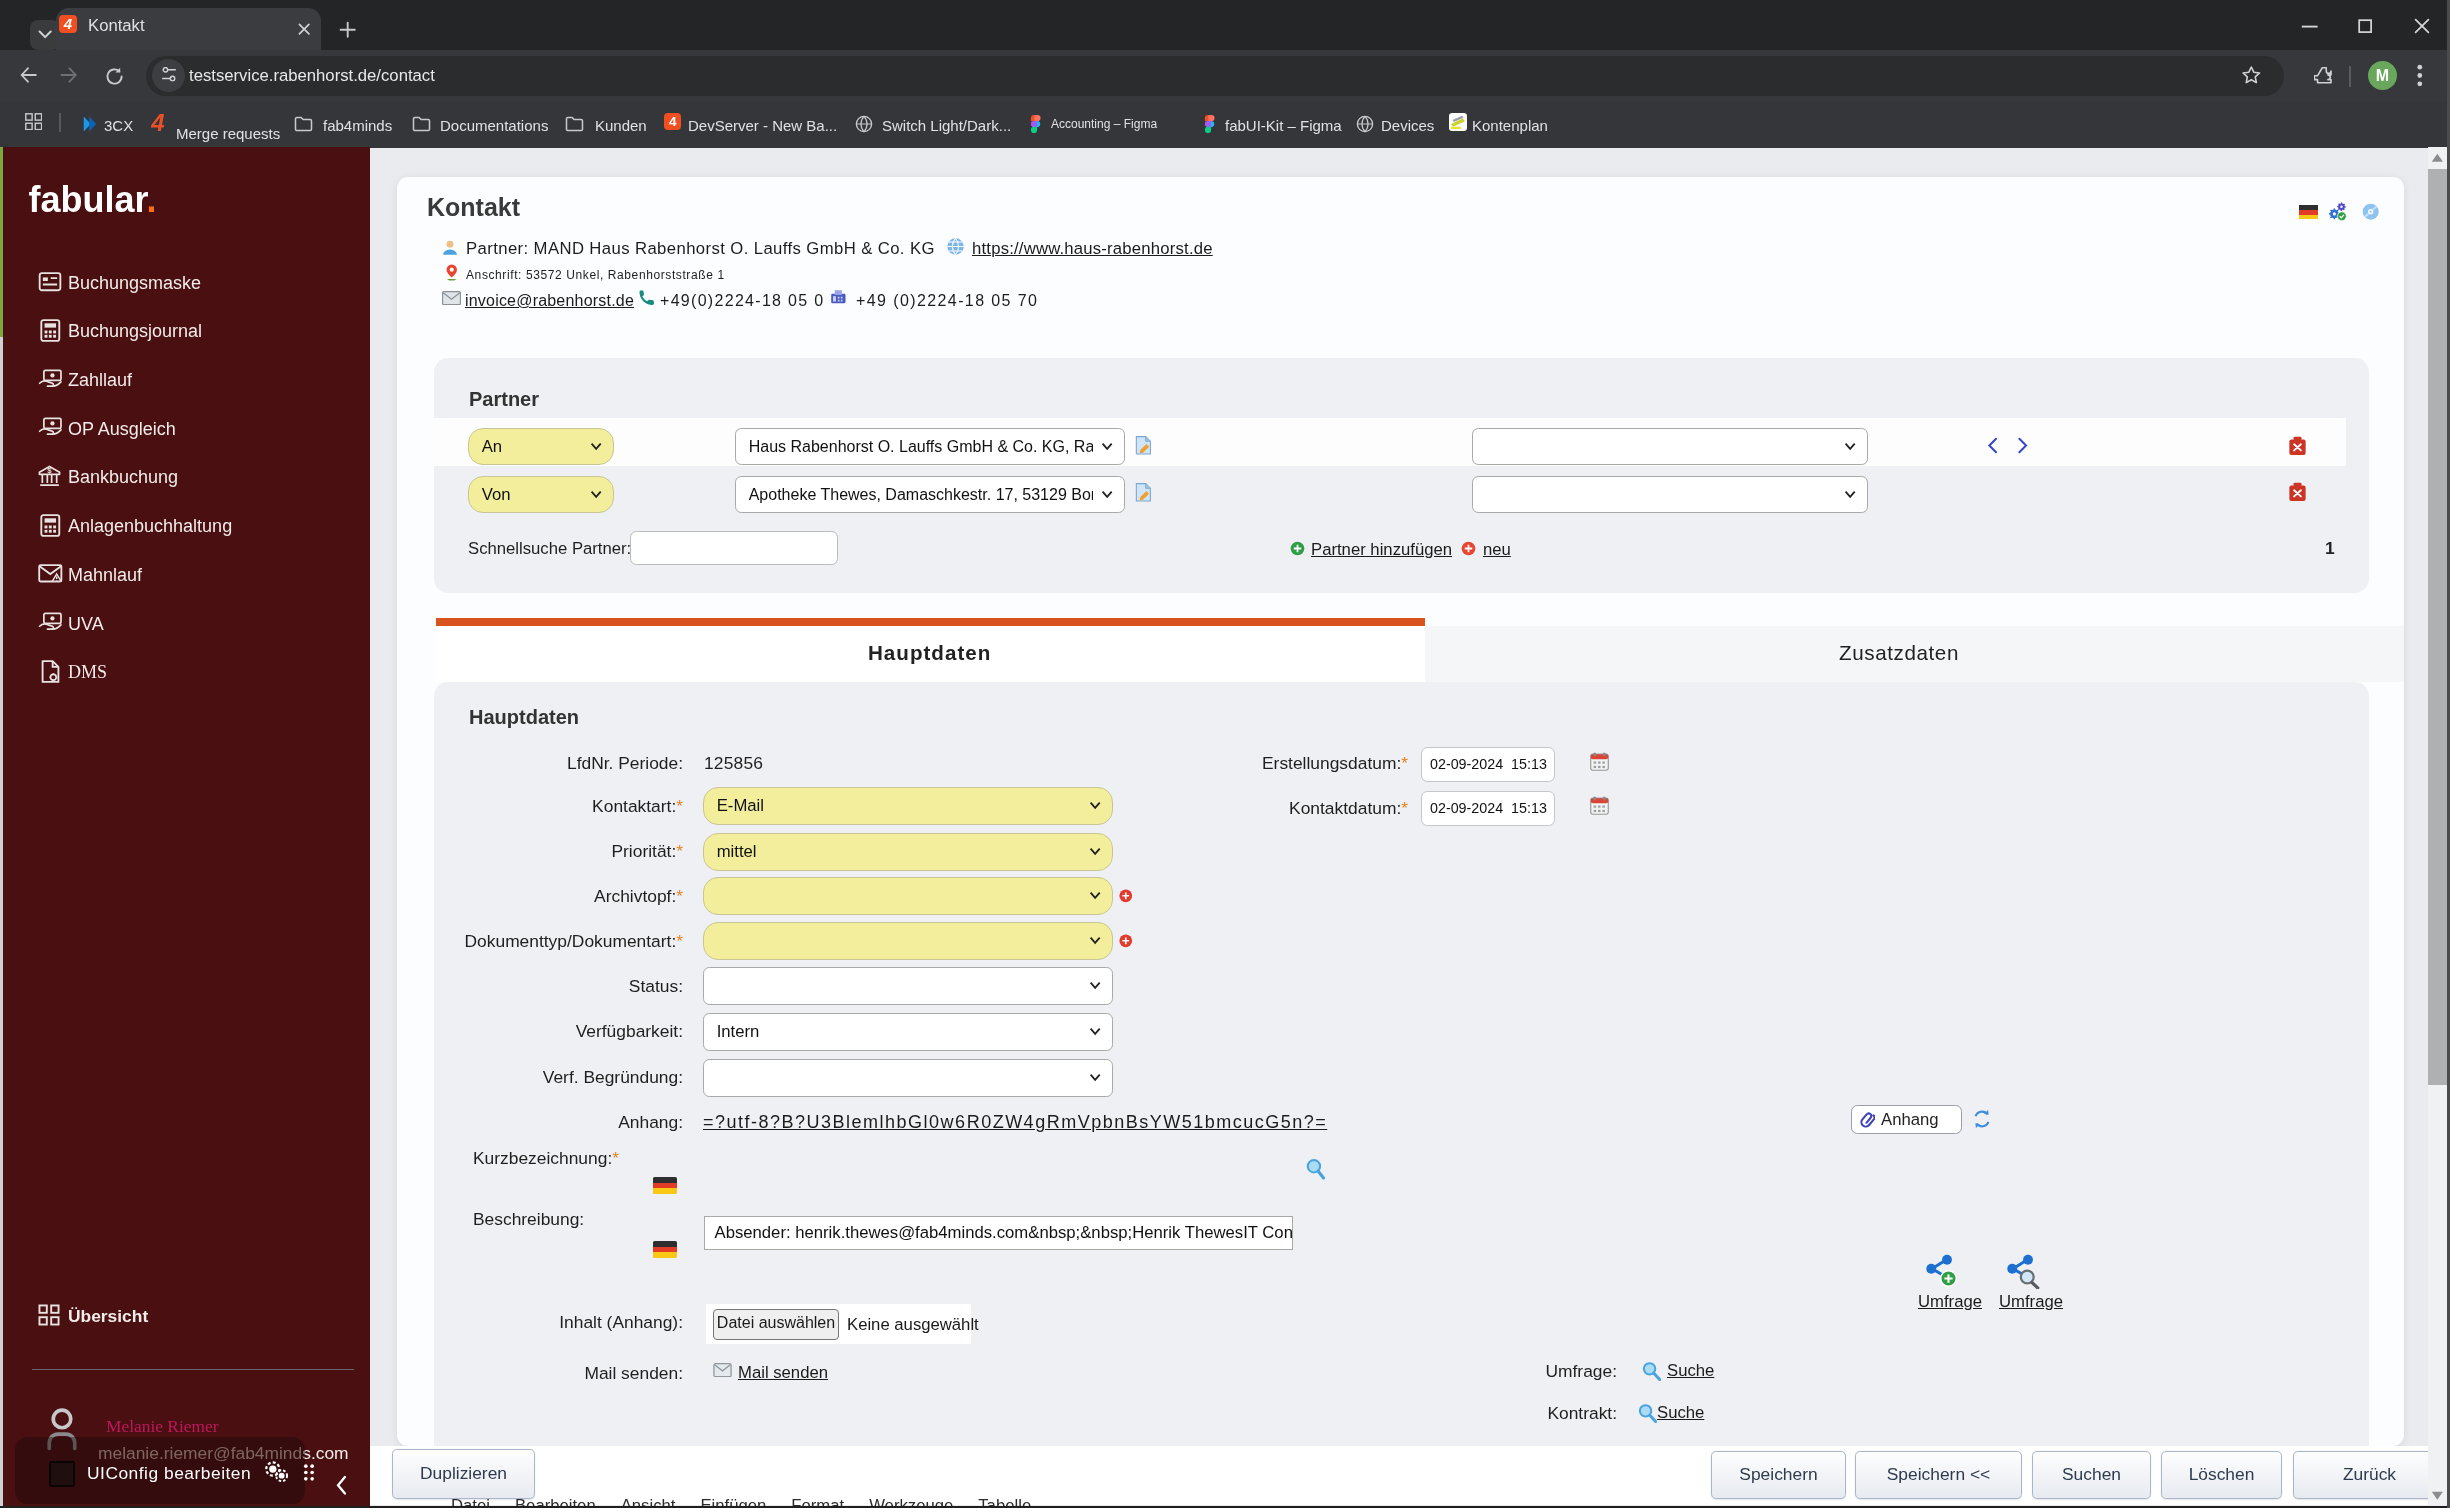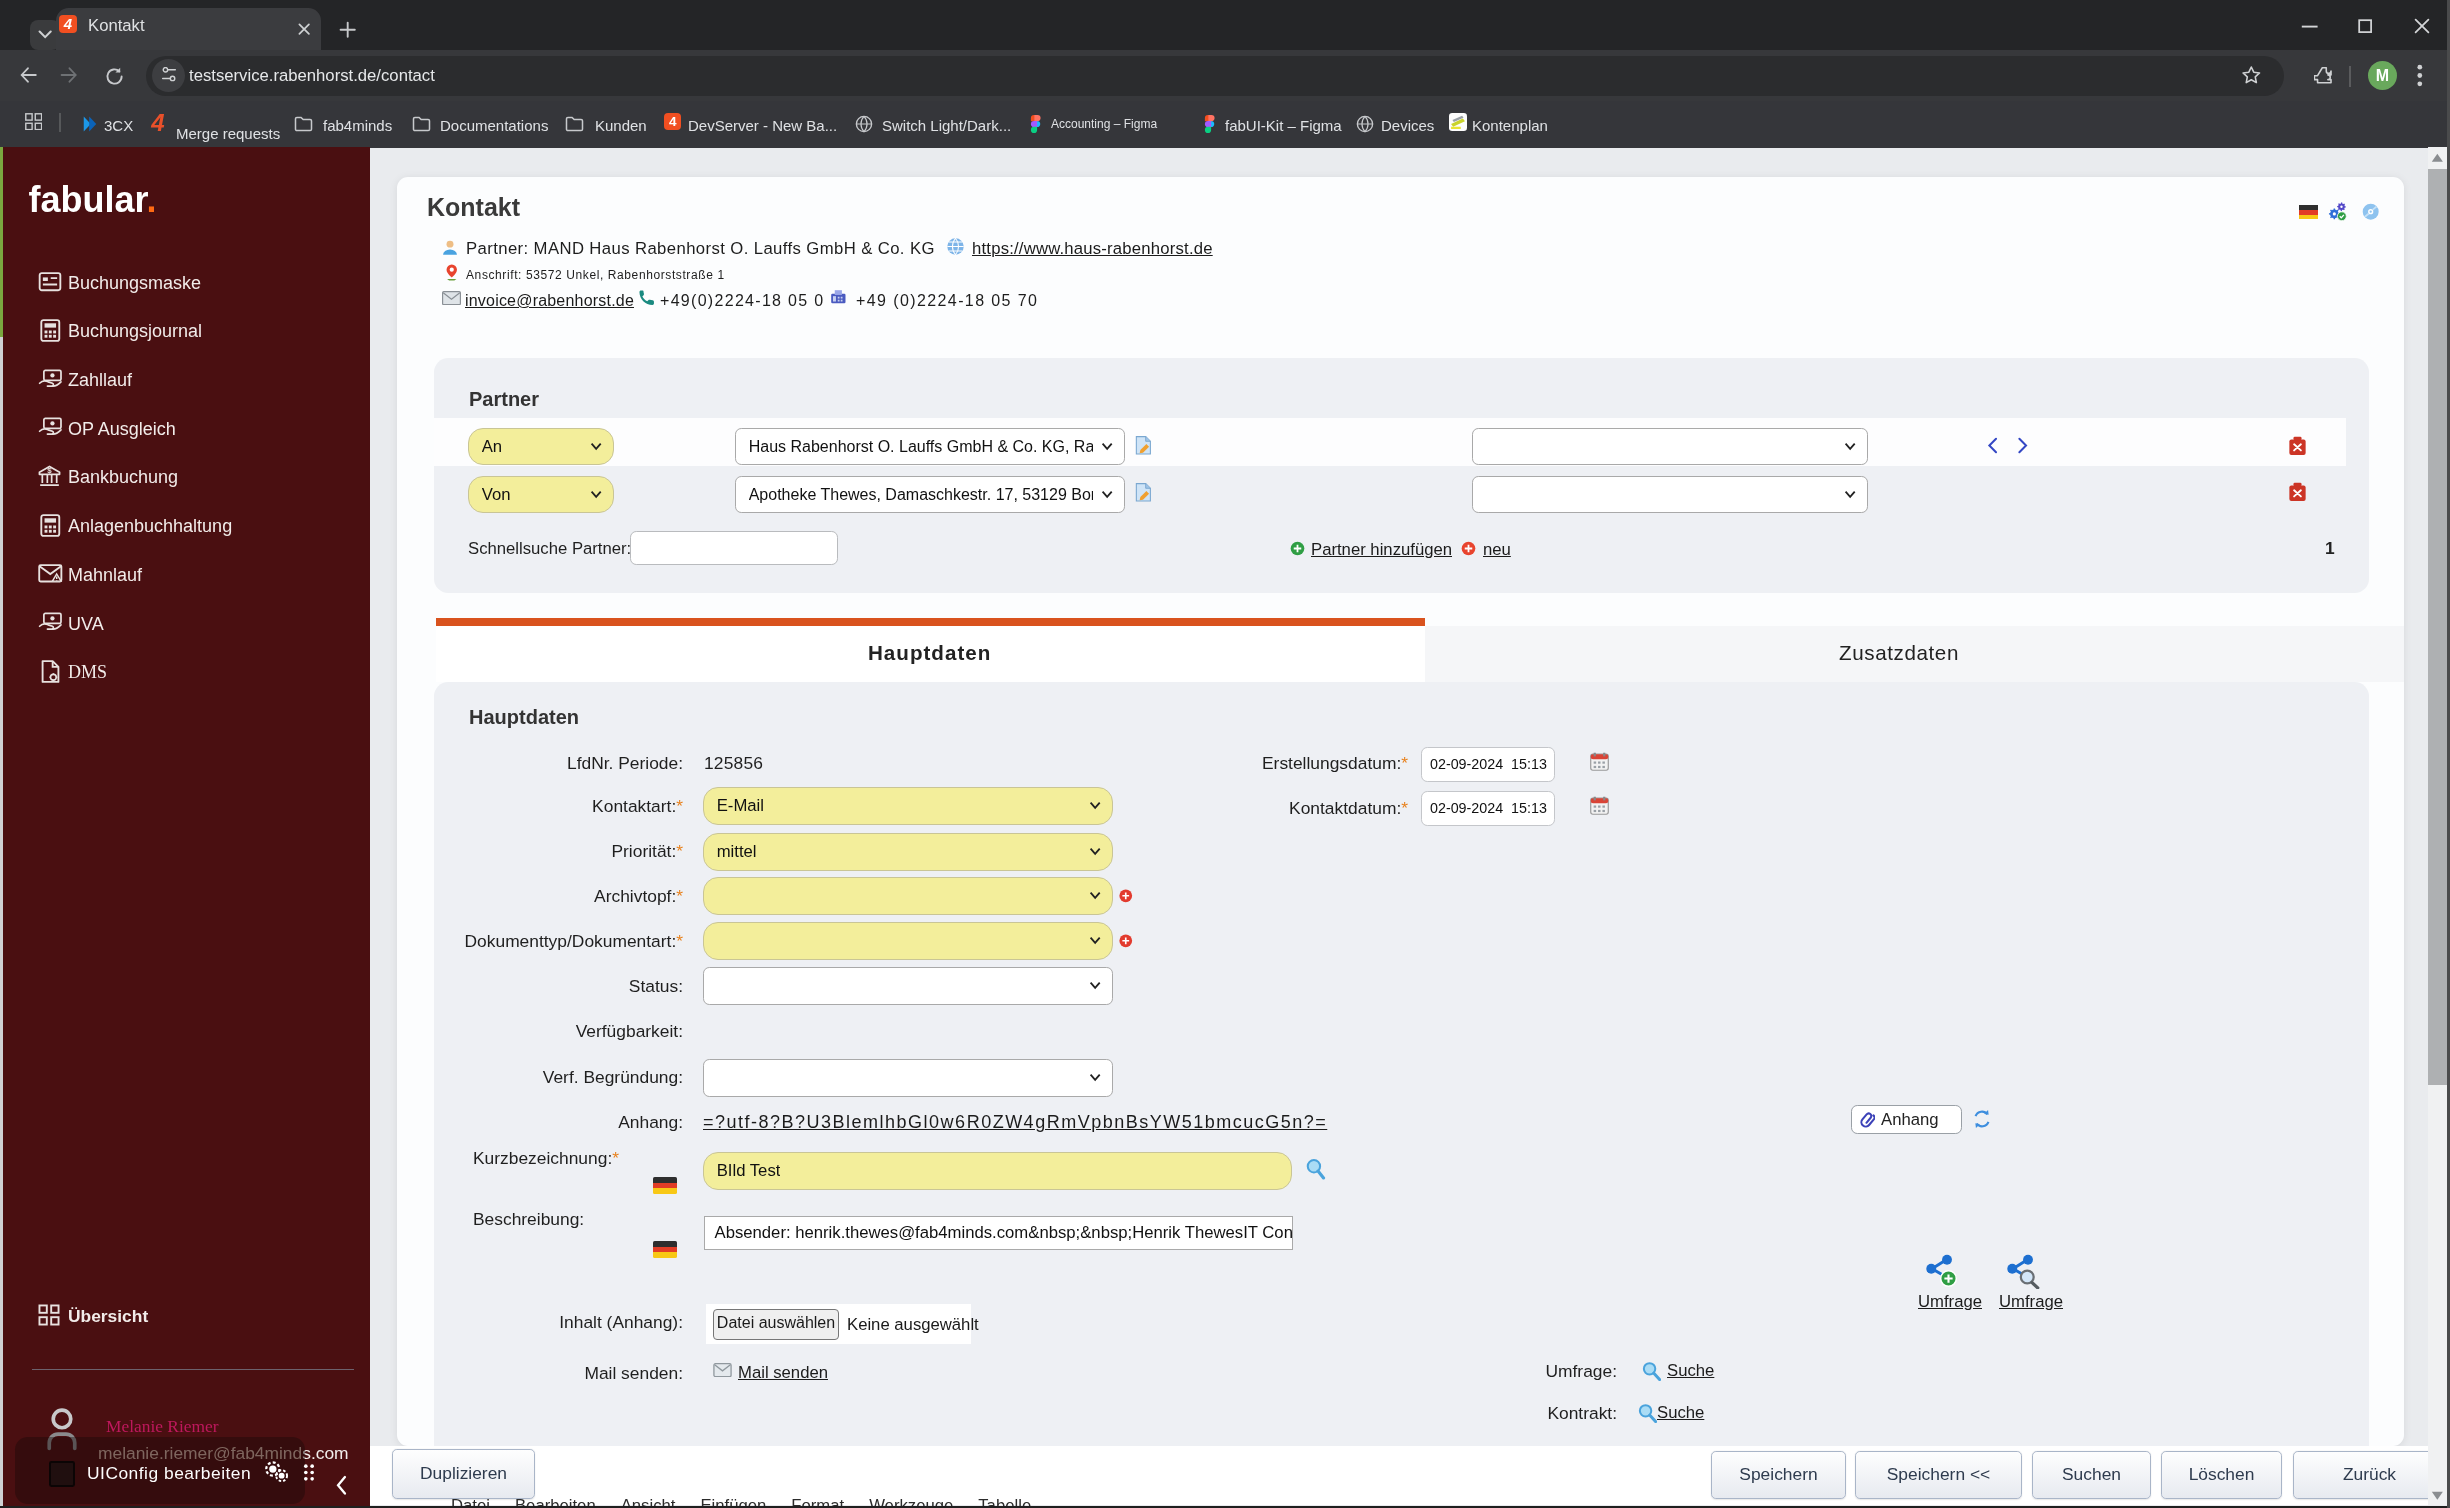--- a/index.html
+++ b/index.html
@@ -505,41 +505,46 @@
 <div class="lbl" style="right:1767px;top:976px;">Status:</div>
 <div class="selw" style="left:703px;top:967px;width:408px;height:36px;">
       <span class="chev">
         <svg width="14.3" height="14.3" viewBox="0 0 22 22">
           <path d="M4 7 L11 15 L18 7" stroke="#222" stroke-width="2.8" fill="none"></path>
         </svg>
       </span>
     </div>
 
 <div class="lbl" style="right:1767px;top:1021px;">Verfügbarkeit:</div>
+<div class="selw" style="left:703px;top:1013px;width:408px;height:36px;">
+      <span class="selin">Intern</span>
+      <span class="chev">
+        <svg width="14.3" height="14.3" viewBox="0 0 22 22">
+          <path d="M4 7 L11 15 L18 7" stroke="#222" stroke-width="2.8" fill="none"></path>
+        </svg>
+      </span>
+    </div>
 
 <div class="lbl" style="right:1767px;top:1067px;">Verf. Begründung:</div>
 <div class="selw" style="left:703px;top:1059px;width:408px;height:36px;">
       <span class="chev">
         <svg width="14.3" height="14.3" viewBox="0 0 22 22">
           <path d="M4 7 L11 15 L18 7" stroke="#222" stroke-width="2.8" fill="none"></path>
         </svg>
       </span>
     </div>
 
 <div class="lbl" style="right:1767px;top:1112px;">Anhang:</div>
 <div class="a" style="left:703px;top:1112px;font-size:18px;letter-spacing:1.5px;"><span class="link">=?utf-8?B?U3BlemlhbGl0w6R0ZW4gRmVpbnBsYW51bmcucG5n?=</span></div>
 
 <div class="a" style="left:473px;top:1148px;font-size:17.4px;color:#1f1f1f;">Kurzbezeichnung:<span class="ast">*</span></div>
 <div class="a" style="left:653px;top:1177px;width:24px;height:16.7px;overflow:hidden;border-radius:1.6px;">
       <div style="height:5.6px;background:#2e2e2e;"></div>
       <div style="height:5.6px;background:#e23c26;"></div>
       <div style="height:5.6px;background:#f8c815;"></div>
-    </div>
-<div class="sel" style="left:703px;top:1152px;width:587px;height:36px;">
-      <span class="selin">BIld Test</span>
     </div>
 <svg class="a" style="left:1305px;top:1158px;" width="20.6" height="22" viewBox="0 0 30 32">
       <circle cx="13" cy="12" r="9" fill="#aadcf5" stroke="#4aa3dc" stroke-width="3"></circle>
       <path d="M19 19 L27 29" stroke="#4aa3dc" stroke-width="4.6" stroke-linecap="round"></path>
     </svg>
 
 <div class="a" style="left:473px;top:1209px;font-size:17.4px;color:#1f1f1f;">Beschreibung:</div>
 <div class="a" style="left:653px;top:1241px;width:24px;height:16.7px;overflow:hidden;border-radius:1.6px;">
       <div style="height:5.6px;background:#2e2e2e;"></div>
       <div style="height:5.6px;background:#e23c26;"></div>

